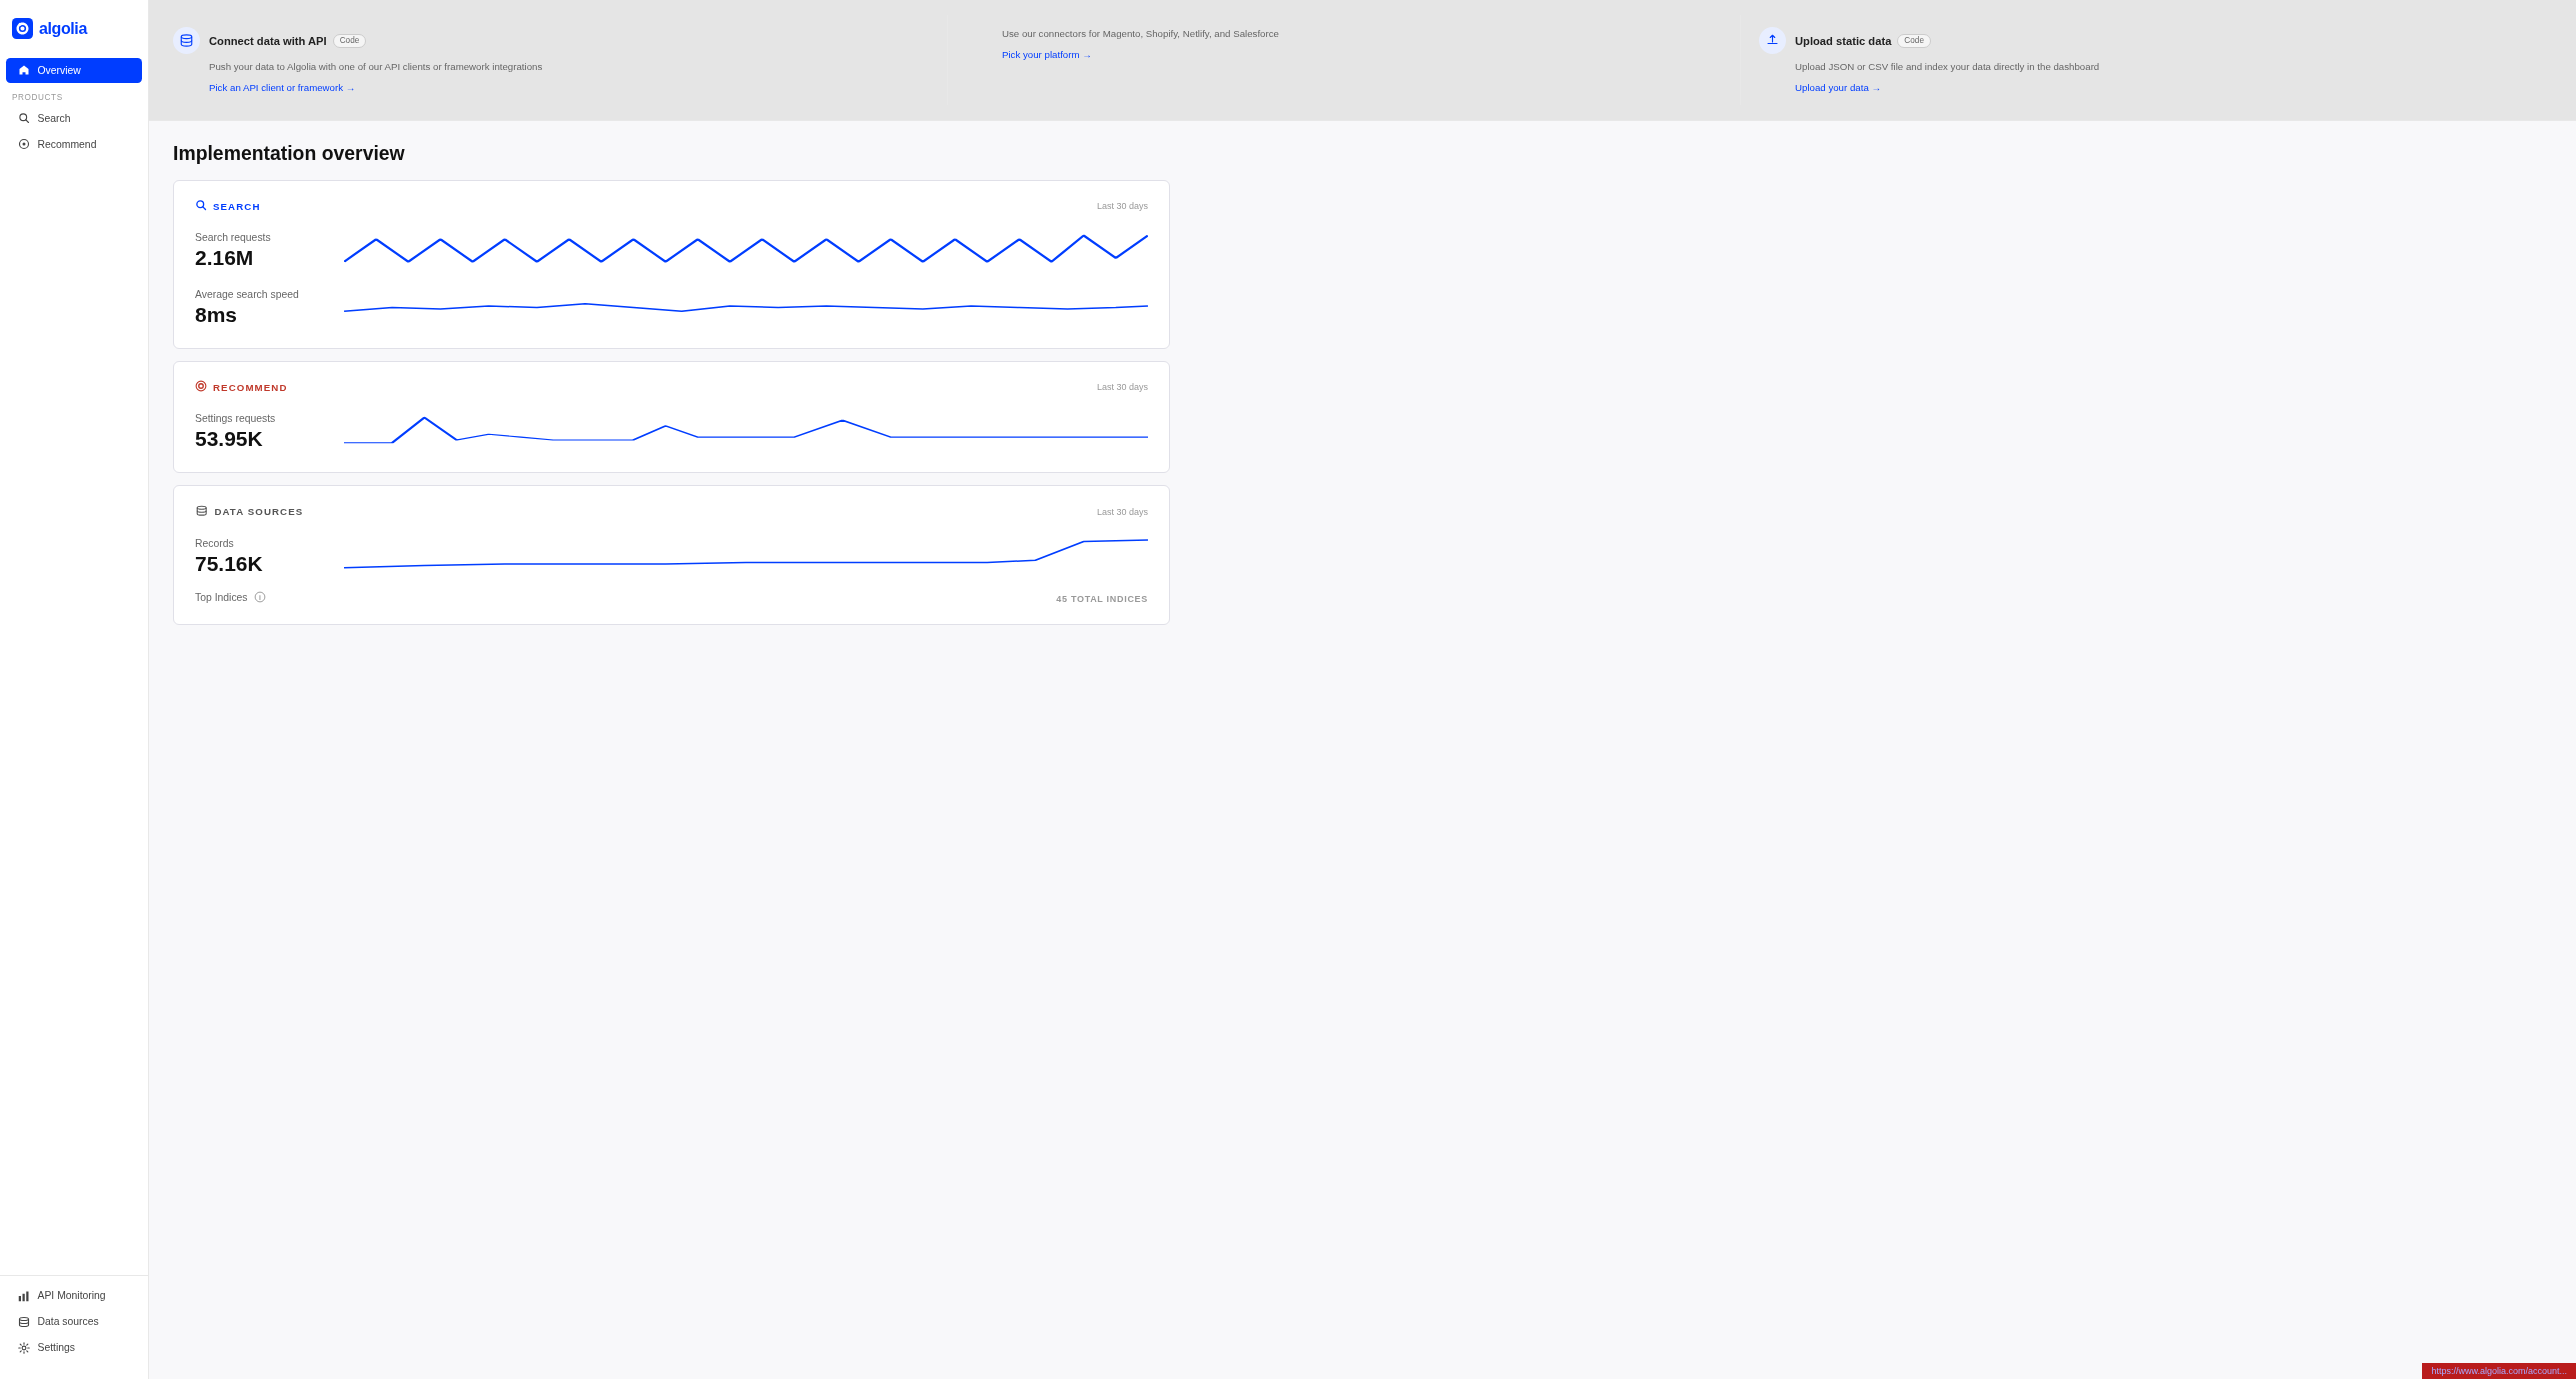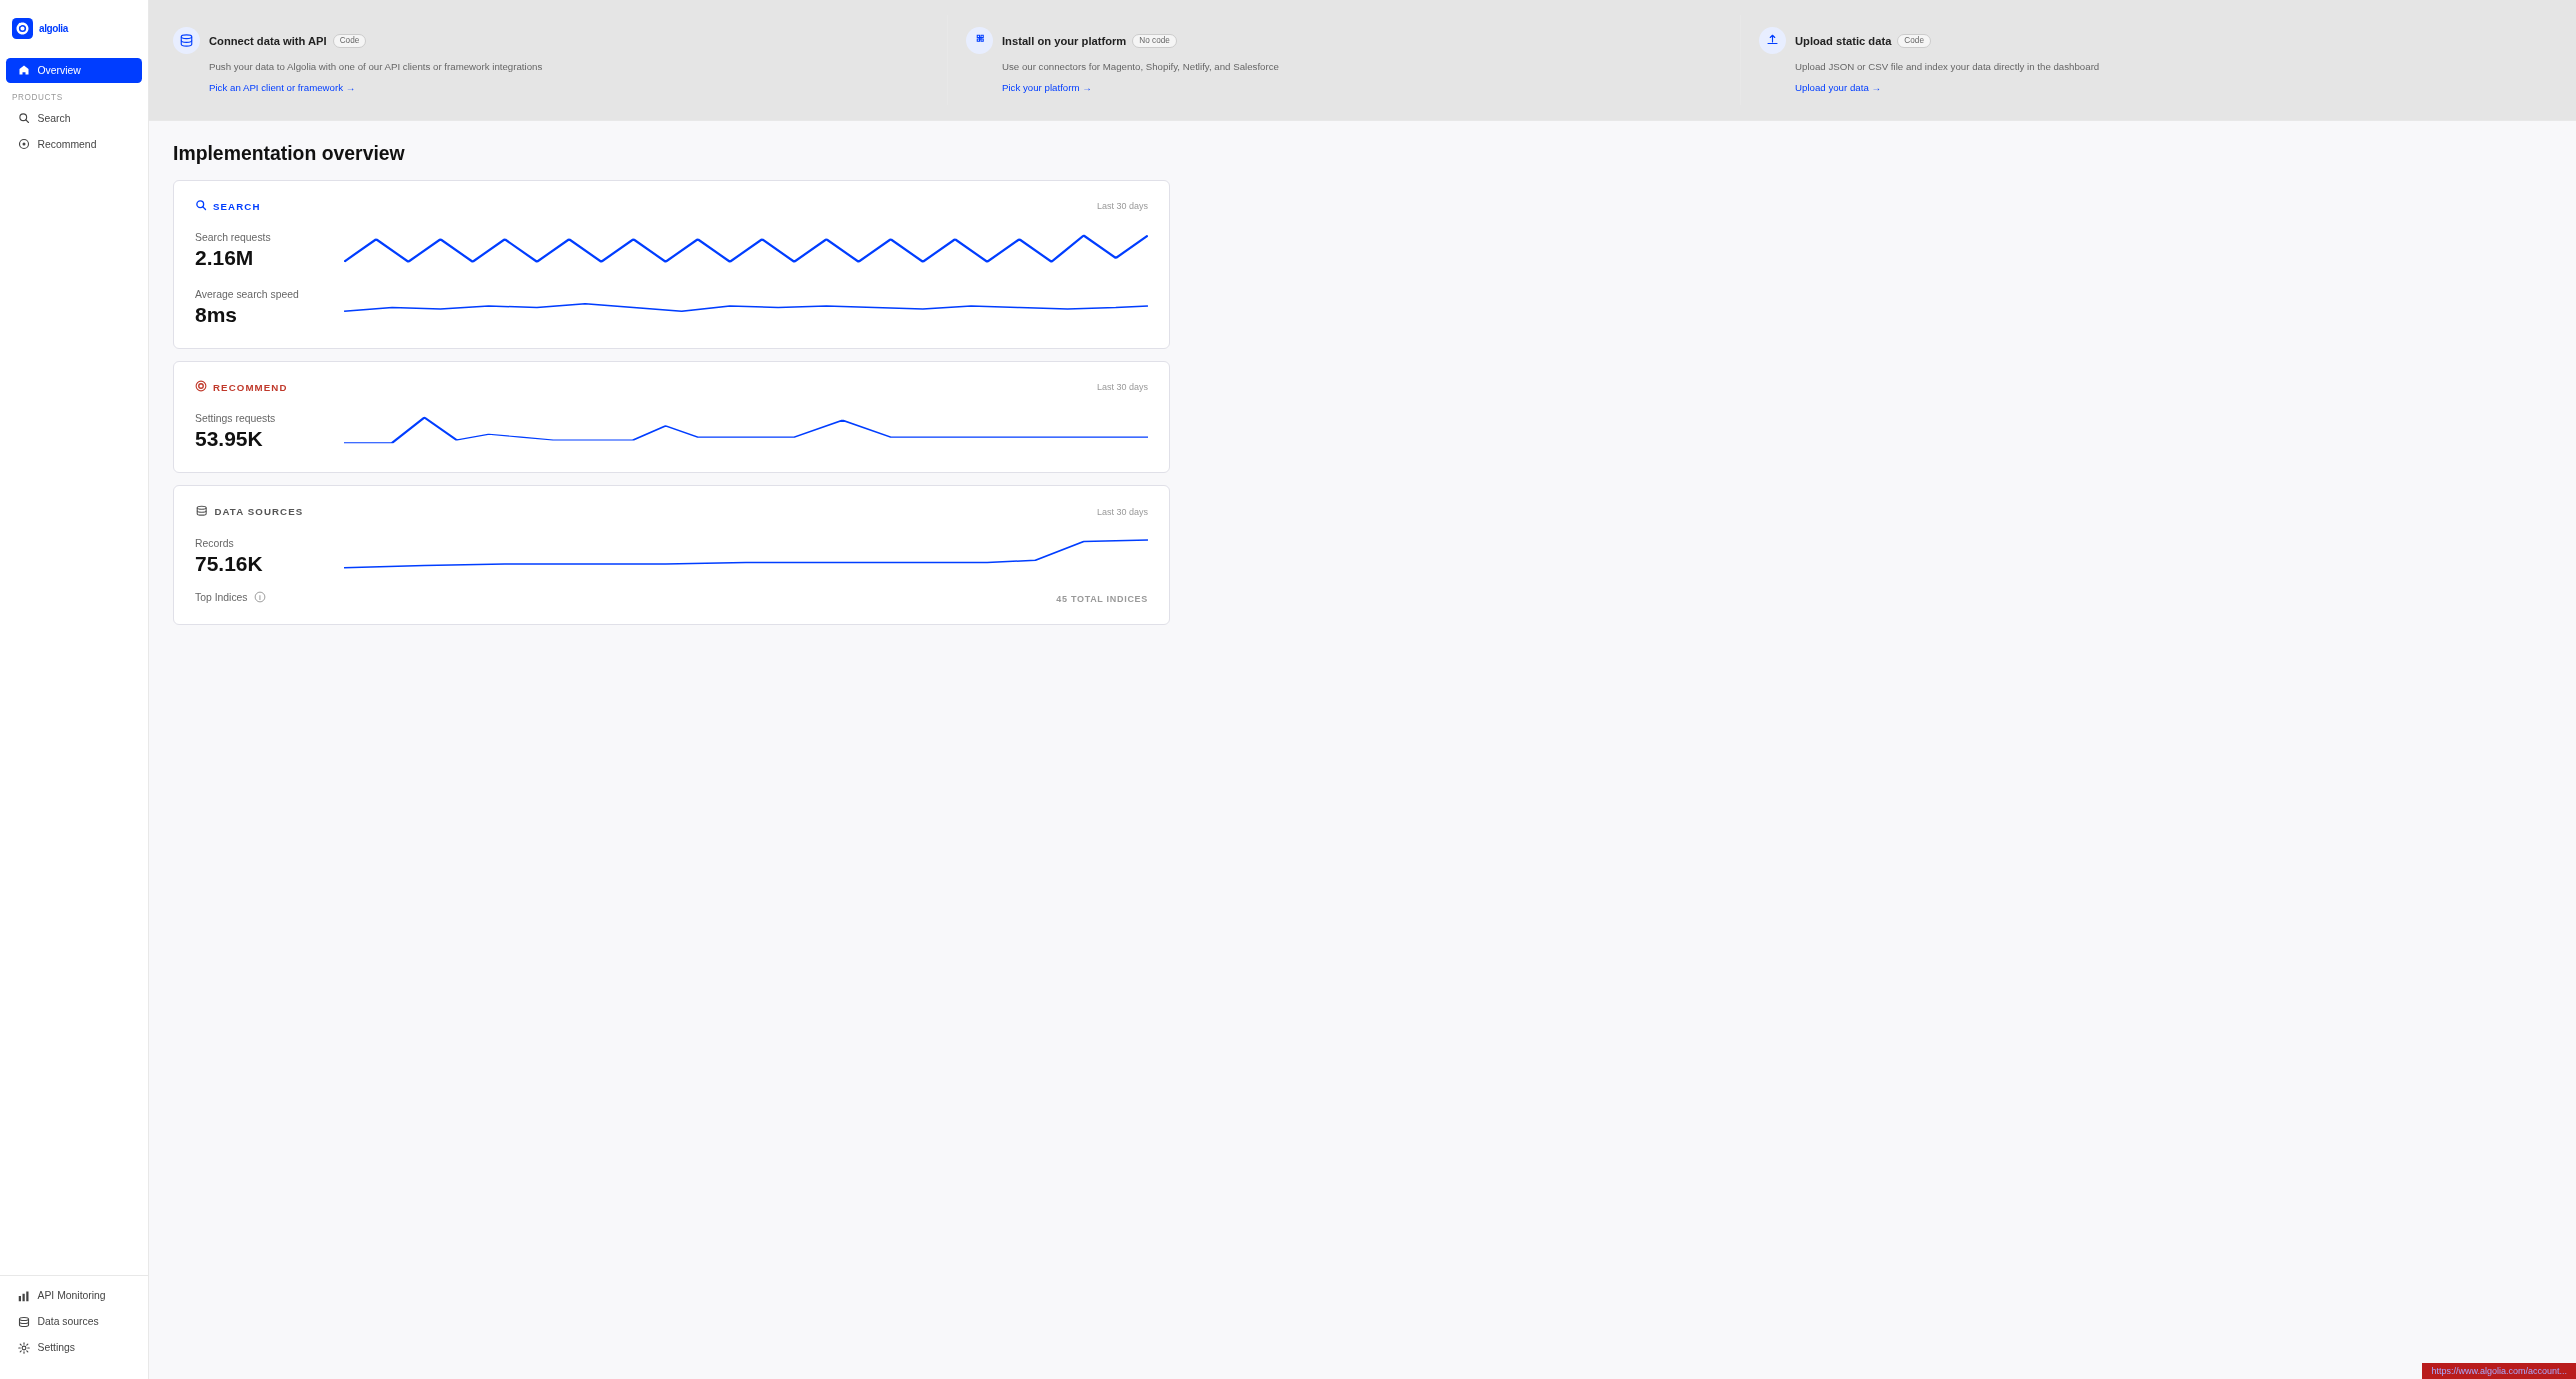--- a/index.html
+++ b/index.html
@@ -20,21 +20,21 @@
       display: flex;
       align-items: center;
       gap: 6px;
       padding: 6px 12px 18px;
     }
     .logo-icon {
       width: 21px;
       height: 21px;
     }
     .logo-text {
-      font-size: 10px;
+      font-size: 16px;
       font-weight: 700;
       color: #003dff;
       letter-spacing: -0.4px;
     }
     .sidebar-nav {
       flex: 1;
     }
     .nav-item {
       display: flex;
       align-items: center;
@@ -321,31 +321,20 @@
         <div class="card-title-row">
           <span class="card-title">Connect data with API</span>
           <span class="card-badge">Code</span>
         </div>
       </div>
       <p class="card-desc">Push your data to Algolia with one of our API clients or framework integrations</p>
       <a class="card-link" href="#">Pick an API client or framework →</a>
     </div>
 
     <div class="top-card">
-      <div class="card-header">
-        <div class="card-icon-circle">
-          <svg width="15" height="15" viewBox="0 0 20 20" fill="none">
-            <path d="M7 3h3v2a1 1 0 002 0V3h3v3h-2a1 1 0 000 2h2v3h-3v-2a1 1 0 00-2 0v2H7v-3h2a1 1 0 000-2H7V3z" stroke="#003dff" stroke-width="1.4" fill="none"></path>
-          </svg>
-        </div>
-        <div class="card-title-row">
-          <span class="card-title">Install on your platform</span>
-          <span class="card-badge">No code</span>
-        </div>
-      </div>
       <p class="card-desc">Use our connectors for Magento, Shopify, Netlify, and Salesforce</p>
       <a class="card-link" href="#">Pick your platform →</a>
     </div>
 
     <div class="top-card" style="border-right:none; margin-right:0;">
       <div class="card-header">
         <div class="card-icon-circle">
           <svg width="15" height="15" viewBox="0 0 20 20" fill="none">
             <path d="M4 14h12M10 3v9M7 6l3-3 3 3" stroke="#003dff" stroke-width="1.5" stroke-linecap="round" stroke-linejoin="round"></path>
           </svg>

